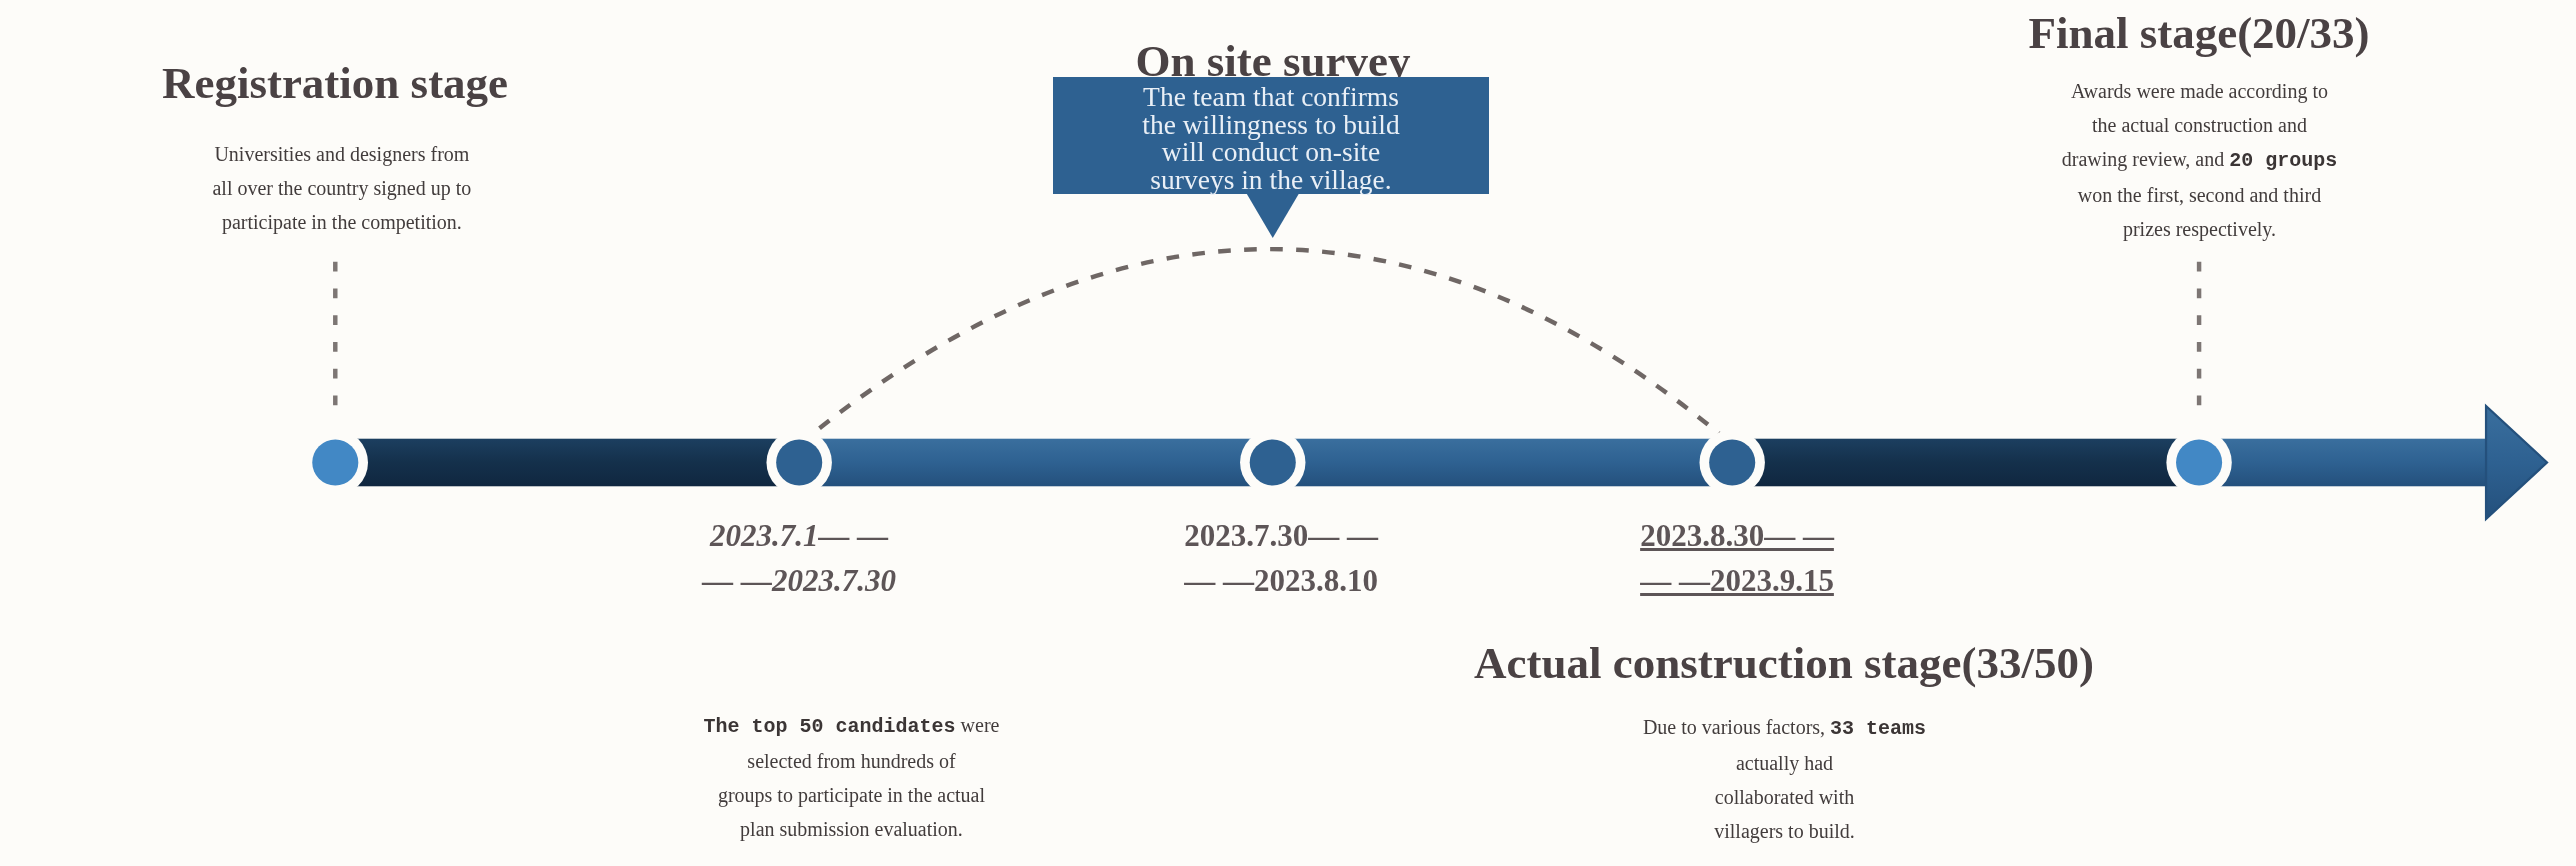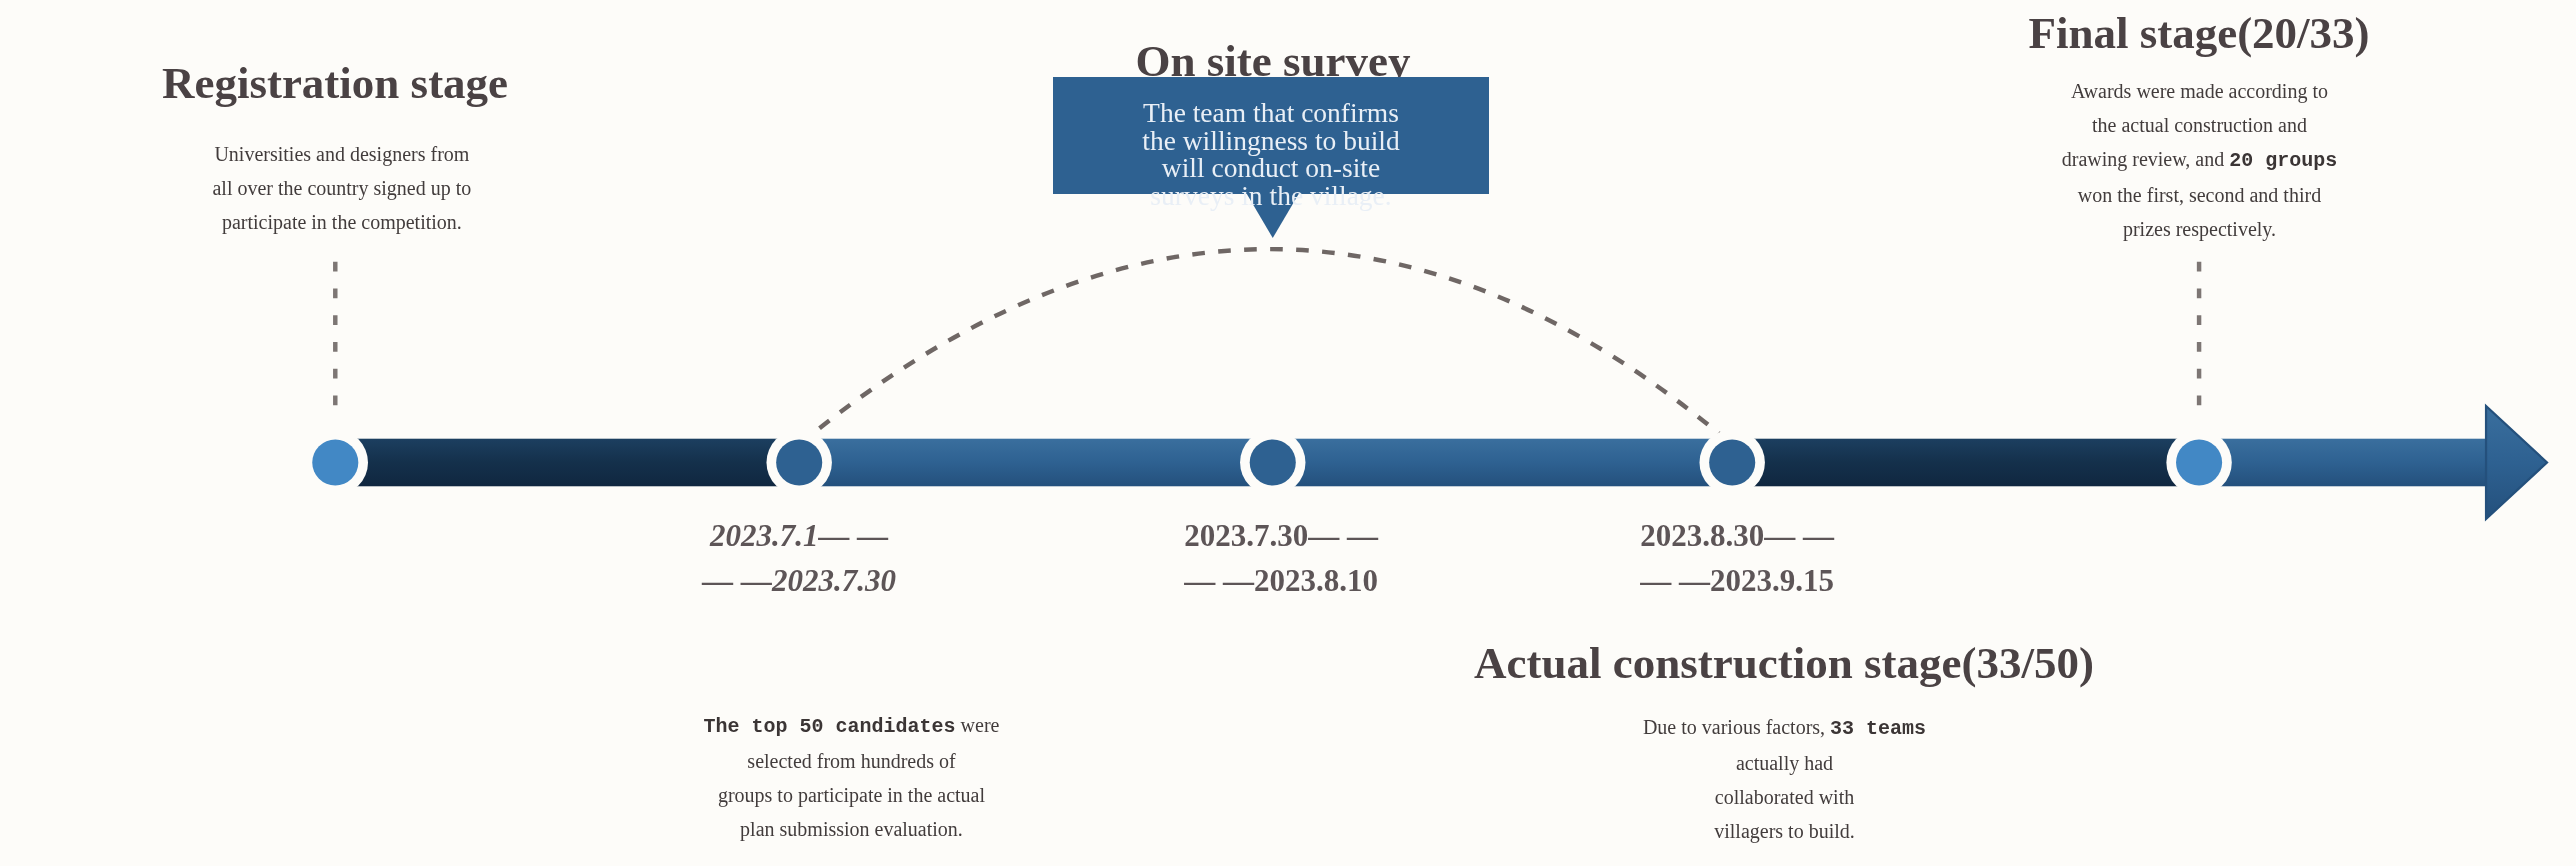--- a/index.html
+++ b/index.html
@@ -25,21 +25,21 @@
     position:absolute;
     font-size:31px;font-weight:bold;line-height:45px;color:#5d5557;
     text-align:center;
   }
   .callout{
     position:absolute;
     left:1053px;top:77px;width:436px;height:117px;
     background:#2e6191;
     color:#e9eff6;
     font-size:27.5px;line-height:27.5px;text-align:center;
-    padding-top:22px;box-sizing:border-box;
+    padding-top:6px;box-sizing:border-box;
   }
   svg.layer{position:absolute;left:0;top:0;}
 </style>
 </head>
 <body>
 
 <div class="canvas">
 
   <svg class="layer" width="2576" height="867" viewBox="0 0 3465 1166">
     <defs>
@@ -95,19 +95,19 @@
 
   <div class="stage-desc" style="left:517px;top:708px;width:669px;"><b>The top 50 candidates</b> were<br>selected from hundreds of<br>groups to participate in the actual<br>plan submission evaluation.</div>
   <div class="date-label" style="left:613px;top:513px;width:372px;font-style:italic;">2023.7.1— —<br>— —2023.7.30</div>
 
   <div class="stage-title" style="left:827px;top:21px;width:892px;margin-top:16px;">On site survey</div>
   <div class="callout">The team that confirms<br>the willingness to build<br>will conduct on-site<br>surveys in the village.</div>
   <div class="date-label" style="left:1095px;top:513px;width:372px;">2023.7.30— —<br>— —2023.8.10</div>
 
   <div class="stage-title" style="left:1338px;top:639px;width:892px;">Actual construction stage(33/50)</div>
   <div class="stage-desc" style="left:1450px;top:710px;width:669px;">Due to various factors, <b>33 teams</b><br>actually had<br>collaborated with<br>villagers to build.</div>
-  <div class="date-label" style="left:1551px;top:513px;width:372px;">2023.8.30— —<br>— —2023.9.15</div>
+  <div class="date-label" style="left:1551px;top:513px;width:372px;text-decoration:underline;">2023.8.30— —<br>— —2023.9.15</div>
 
   <div class="stage-title" style="left:1753px;top:9px;width:892px;">Final stage(20/33)</div>
   <div class="stage-desc" style="left:1865px;top:74px;width:669px;">Awards were made according to<br>the actual construction and<br>drawing review, and <b>20 groups</b><br>won the first, second and third<br>prizes respectively.</div>
 
 </div>
 
 
 </body></html>

